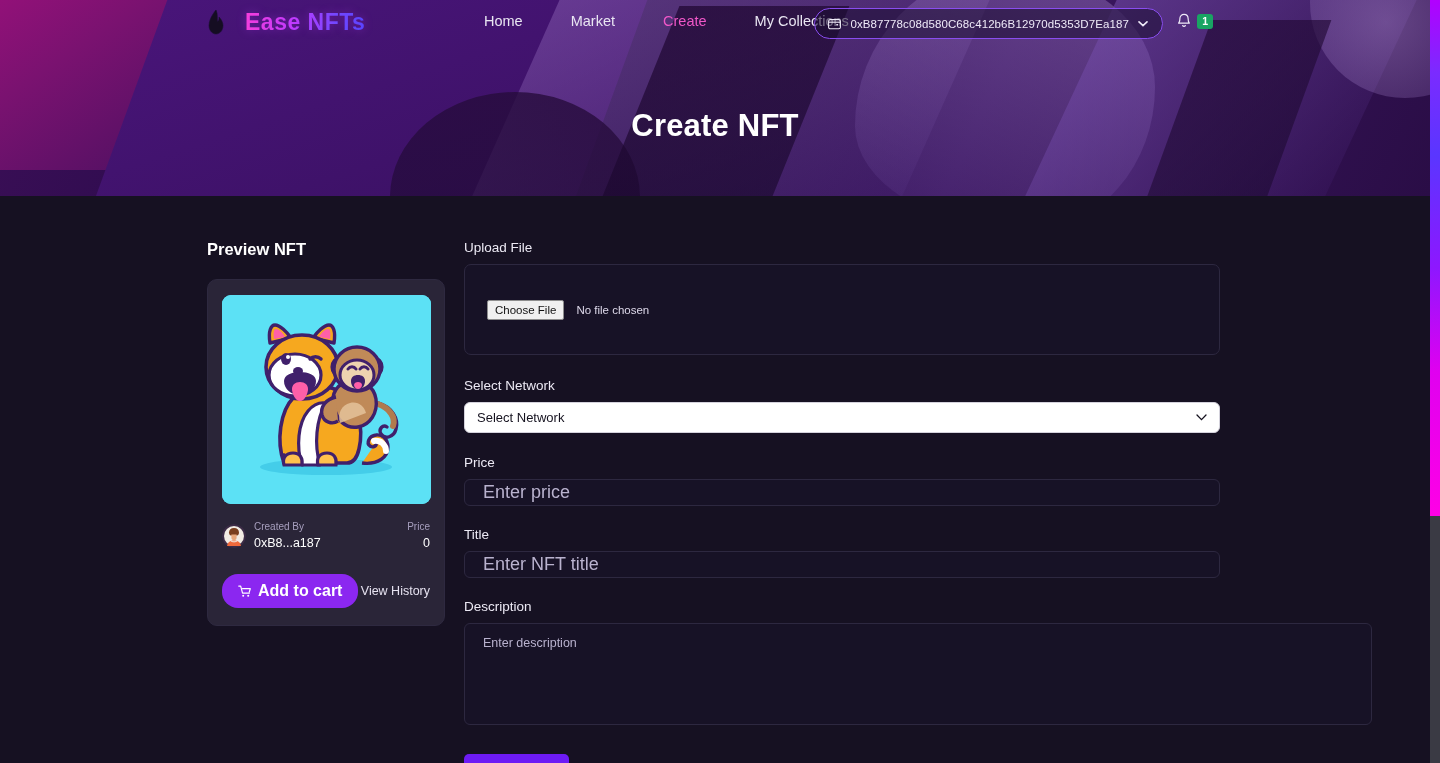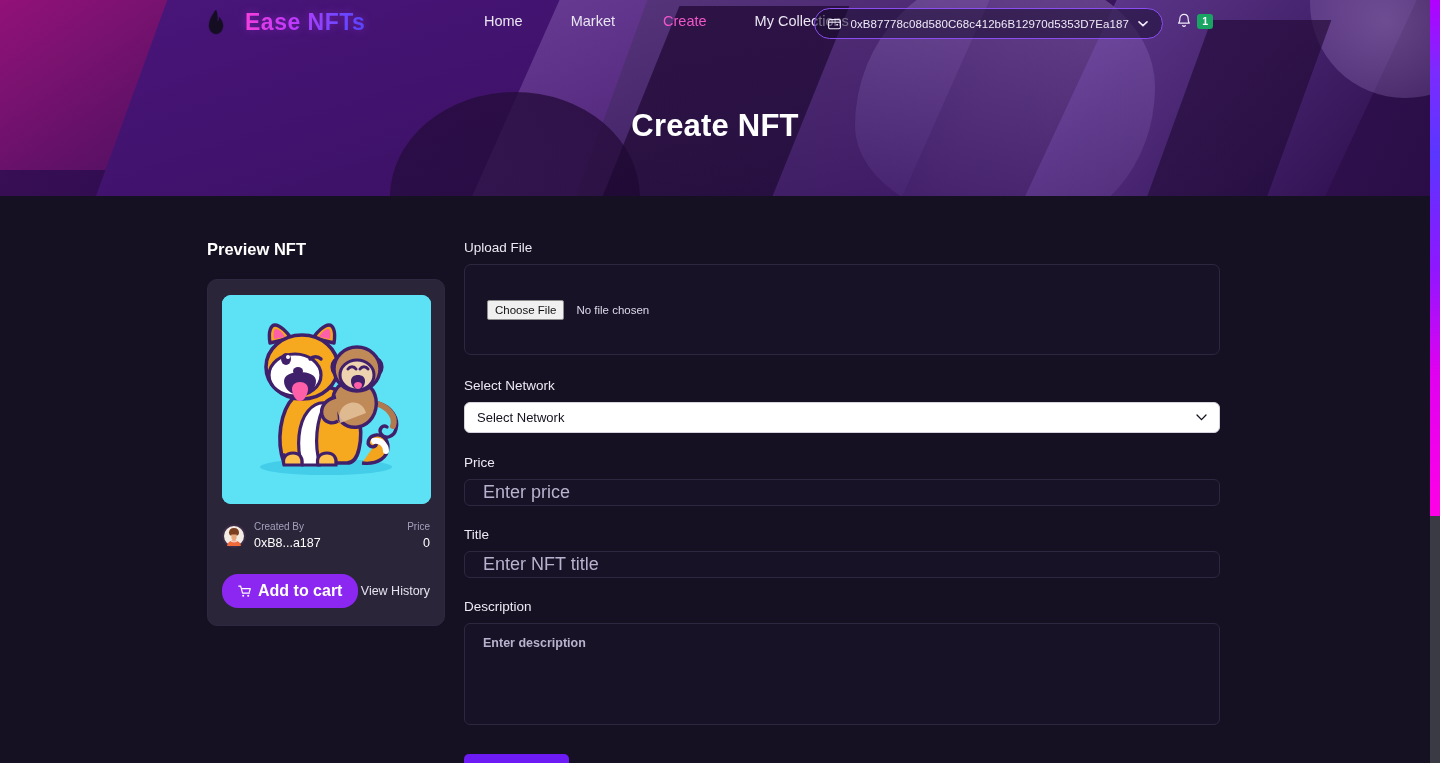--- a/index.html
+++ b/index.html
@@ -139,24 +139,24 @@
   .select-chev { position: absolute; right: 13px; top: 11px; width: 11px; height: 9px; }
 
   .text-input {
     width: 756px; height: 27px; background: #171226;
     border: 1px solid #2d2840; border-radius: 6px;
     color: #ffffff; font-size: 18px; padding: 0 18px;
     font-family: inherit; margin-bottom: 21px; outline: none;
   }
   .text-input::placeholder { color: #b9b2ce; }
   .textarea {
-    width: 756px; height: 102px; background: #171226;
+    width: 908px; height: 102px; background: #171226;
     border: 1px solid #2d2840; border-radius: 6px;
     color: #ffffff; font-size: 12.5px; padding: 12px 18px;
-    font-family: inherit; margin-bottom: 25px; outline: none; resize: none; font-weight: bold;
+    font-family: inherit; margin-bottom: 25px; outline: none; resize: none;
   }
   .textarea::placeholder { color: #b9b2ce; }
   .btn-create {
     background: #6d1bf5; border: none; border-radius: 5px;
     color: #fff; font-size: 13.5px; padding: 10px 17px;
     font-family: inherit; cursor: pointer;
   }
 
   
   .scroll-track { position: absolute; top: 0; right: 0; width: 10px; height: 763px; background: #3a3a44; }

